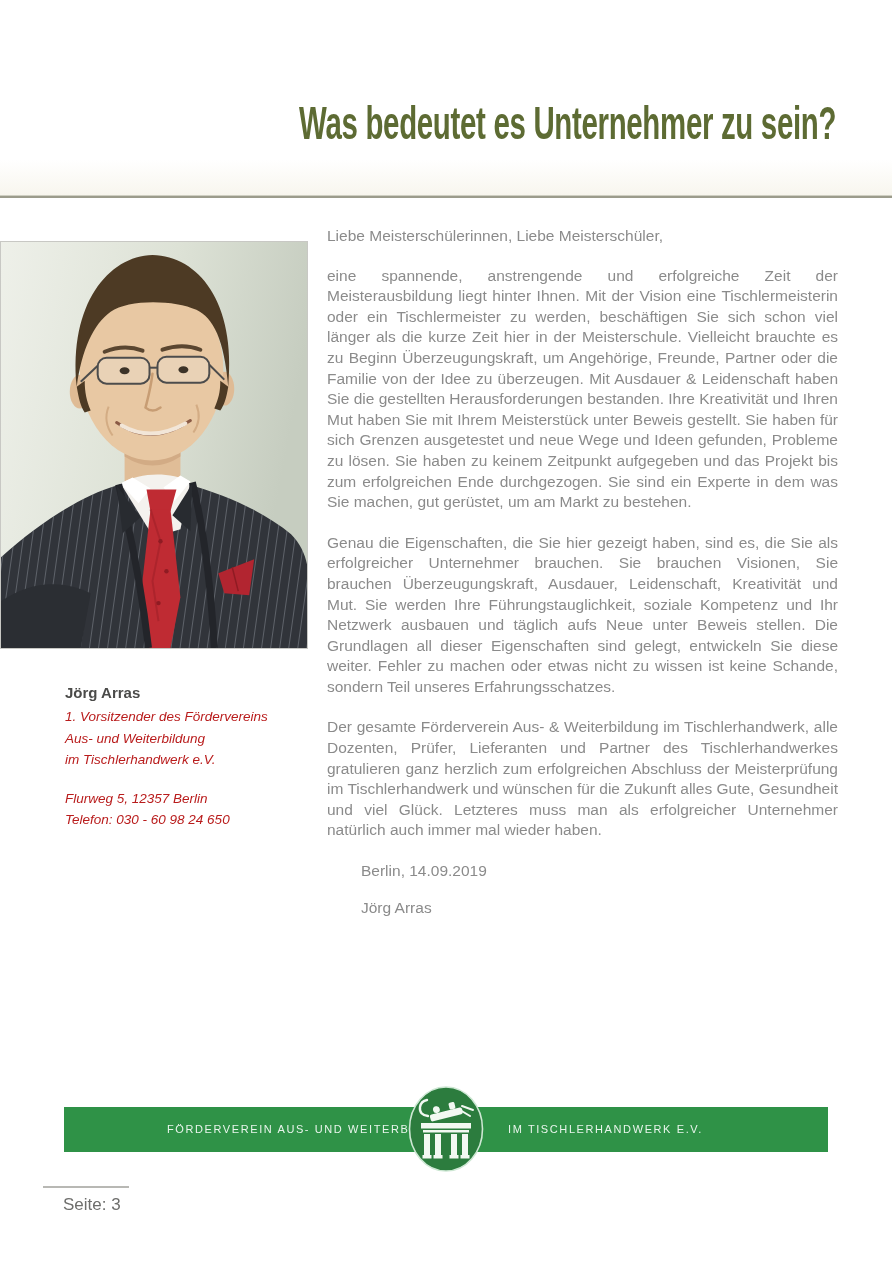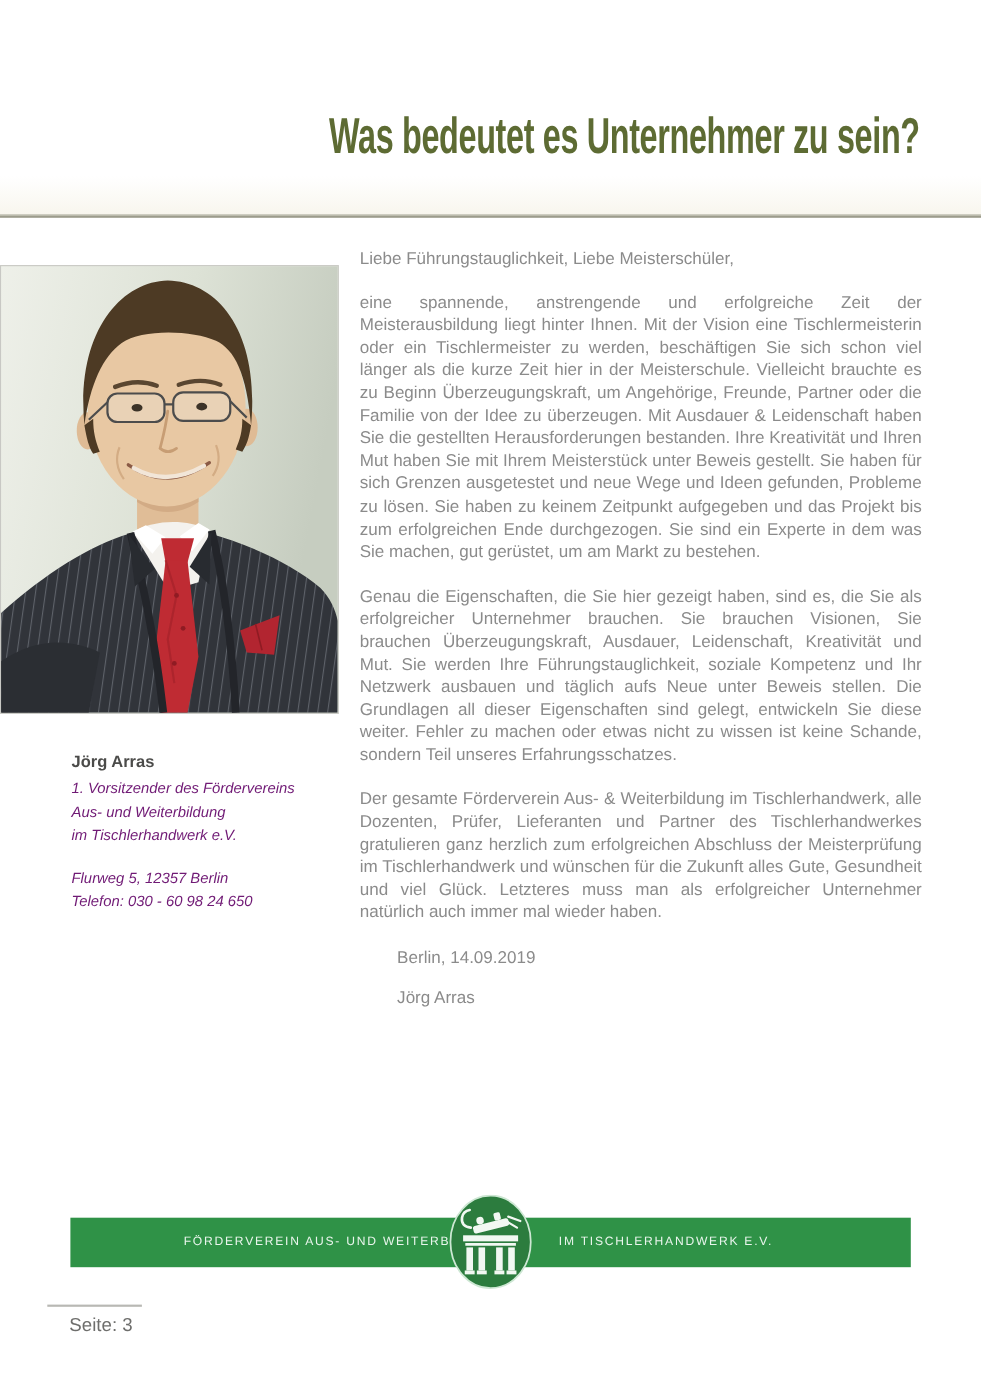--- a/index.html
+++ b/index.html
@@ -34,21 +34,21 @@
   
   .photo {
     position: absolute; left: 0; top: 241px; width: 308px; height: 408px;
     border: 1px solid #c8c8c4; background: #dfe3da;
   }
   .photo svg { display: block; width: 100%; height: 100%; }
 
   
   .caption { position: absolute; left: 65px; top: 684px; width: 250px; }
   .caption .name { font-size: 15px; font-weight: bold; color: #4b4b49; margin-bottom: 5px; }
-  .caption .line { font-size: 13.5px; font-style: italic; color: #701a75; line-height: 21.5px; }
+  .caption .line { font-size: 13.5px; font-style: italic; color: #b91c1c; line-height: 21.5px; }
   .caption .addr { margin-top: 17px; }
 
   
   .bodycol { position: absolute; left: 327px; top: 226px; width: 511px; color: #8b8b8b; }
   .bodycol p {
     font-size: 15.5px; line-height: 20.6px; text-align: justify;
     hyphens: auto; -webkit-hyphens: auto; margin-bottom: 20px;
   }
   .bodycol p.greeting { text-align: left; margin-bottom: 19px; }
   .bodycol p.dateline, .bodycol p.signature { text-align: left; margin-bottom: 16px; margin-left: 34px; }
@@ -161,21 +161,21 @@
     <div class="line">1. Vorsitzender des Fördervereins</div>
     <div class="line">Aus- und Weiterbildung</div>
     <div class="line">im Tischlerhandwerk e.V.</div>
     <div class="addr">
       <div class="line">Flurweg 5, 12357 Berlin</div>
       <div class="line">Telefon: 030 - 60 98 24 650</div>
     </div>
   </div>
 
   <div class="bodycol">
-    <p class="greeting">Liebe Führungstauglichkeit, Liebe Meisterschüler,</p>
+    <p class="greeting">Liebe Meisterschülerinnen, Liebe Meisterschüler,</p>
     <p>eine spannende, anstrengende und erfolgreiche Zeit der Meisterausbildung liegt hinter Ihnen. Mit der Vision eine Tischlermeisterin oder ein Tischlermeister zu werden, beschäftigen Sie sich schon viel länger als die kurze Zeit hier in der Meisterschule. Vielleicht brauchte es zu Beginn Überzeugungskraft, um Angehörige, Freunde, Partner oder die Familie von der Idee zu überzeugen. Mit Ausdauer &amp; Leidenschaft haben Sie die gestellten Herausforderungen bestanden. Ihre Kreativität und Ihren Mut haben Sie mit Ihrem Meisterstück unter Beweis gestellt. Sie haben für sich Grenzen ausgetestet und neue Wege und Ideen gefunden, Probleme zu lösen. Sie haben zu keinem Zeitpunkt aufgegeben und das Projekt bis zum erfolgreichen Ende durchgezogen. Sie sind ein Experte in dem was Sie machen, gut gerüstet, um am Markt zu bestehen.</p>
     <p>Genau die Eigenschaften, die Sie hier gezeigt haben, sind es, die Sie als erfolgreicher Unternehmer brauchen. Sie brauchen Visionen, Sie brauchen Überzeugungskraft, Ausdauer, Leidenschaft, Kreativität und Mut. Sie werden Ihre Führungstauglichkeit, soziale Kompetenz und Ihr Netzwerk ausbauen und täglich aufs Neue unter Beweis stellen. Die Grundlagen all dieser Eigenschaften sind gelegt, entwickeln Sie diese weiter. Fehler zu machen oder etwas nicht zu wissen ist keine Schande, sondern Teil unseres Erfahrungsschatzes.</p>
     <p>Der gesamte Förderverein Aus- &amp; Weiterbildung im Tischlerhandwerk, alle Dozenten, Prüfer, Lieferanten und Partner des Tischlerhandwerkes gratulieren ganz herzlich zum erfolgreichen Abschluss der Meisterprüfung im Tischlerhandwerk und wünschen für die Zukunft alles Gute, Gesundheit und viel Glück. Letzteres muss man als erfolgreicher Unternehmer natürlich auch immer mal wieder haben.</p>
     <p class="dateline">Berlin, 14.09.2019</p>
     <p class="signature">Jörg Arras</p>
   </div>
 
   <div class="footer-bar"></div>
   <div class="footer-label left">FÖRDERVEREIN AUS- UND WEITERBILDUNG</div>
   <div class="footer-label right">IM TISCHLERHANDWERK E.V.</div>

